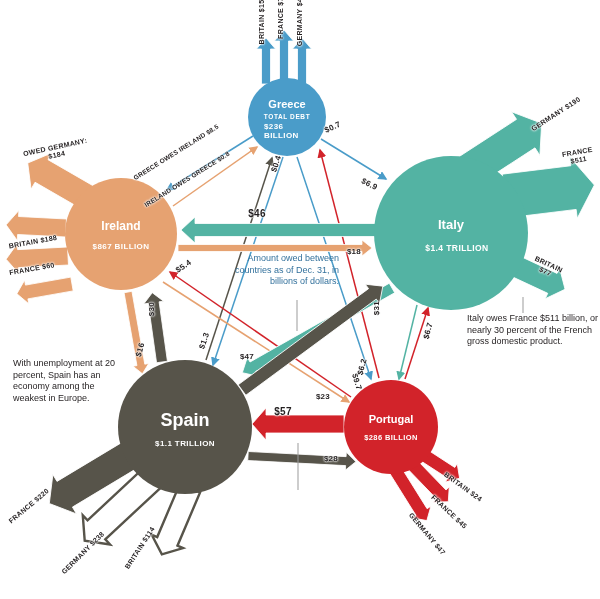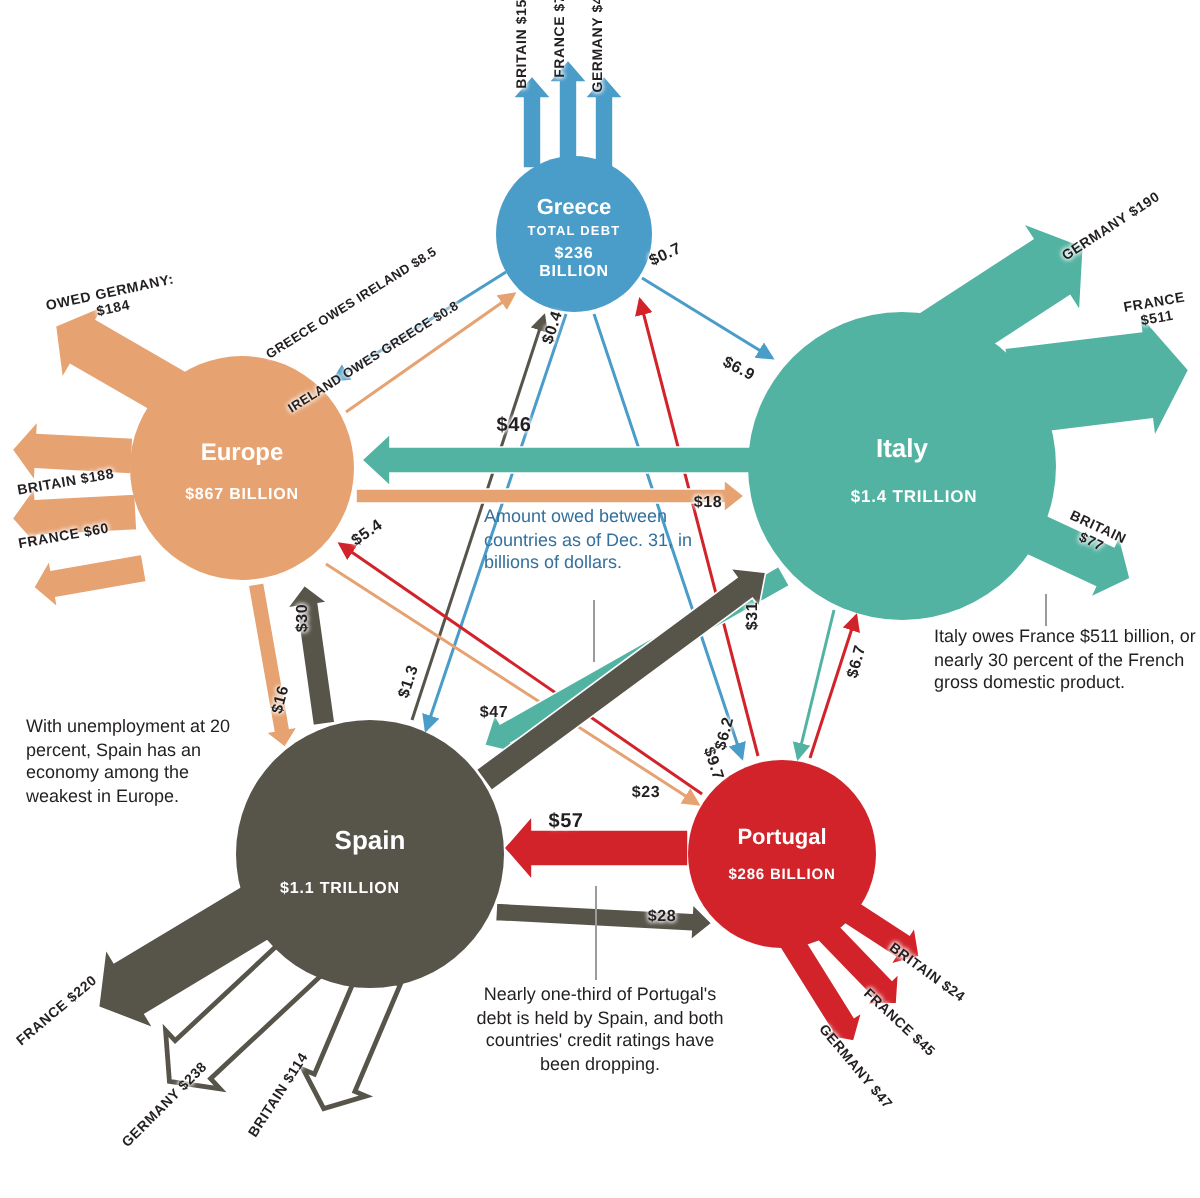--- a/index.html
+++ b/index.html
@@ -13,21 +13,21 @@
          white-space:nowrap; text-align:center; line-height:1.1;
          text-shadow:0 0 2px #fff,0 0 2px #fff,0 0 3px #fff; }
   .tiny  { font-size:6.5px; letter-spacing:.2px; }
   .money { font-size:8px; }
   .big-money { font-size:10px;padding-left:14px; }
   .wrap  { white-space:normal; }
 
   .cname { position:absolute; transform:translate(-50%,-50%); color:#fff; font-weight:bold;
            text-align:center; white-space:nowrap; }
   .cdebt { position:absolute; transform:translate(-50%,-50%); color:#fff; font-weight:bold;
-           font-size:8px; letter-spacing:.4px; text-align:center; line-height:1.15; }
+           font-size:8px; letter-spacing:.4px; text-align:left; line-height:1.15; }
   .csub  { position:absolute; transform:translate(-50%,-50%); color:#fff; font-weight:bold;
            font-size:6.5px; letter-spacing:.6px; white-space:nowrap; }
 
   .ann { position:absolute; font-size:9px; line-height:1.3; color:#231f20; }
 </style>
 </head>
 <body>
 
 <div class="stage">
 
@@ -97,28 +97,28 @@
 
     <line x1="297" y1="300" x2="297" y2="331" stroke="#9b9b9b" stroke-width="1"></line>
     <line x1="298" y1="443" x2="298" y2="490" stroke="#9b9b9b" stroke-width="1"></line>
     <line x1="523" y1="297" x2="523" y2="313" stroke="#9b9b9b" stroke-width="1"></line>
   </svg>
 
   <div class="cname" style="left:287px;top:104px;font-size:11px">Greece</div>
   <div class="csub" style="left:287px;top:116px">TOTAL DEBT</div>
   <div class="cdebt wrap" style="left:287px;top:131px;width:46px">$236 BILLION</div>
 
-  <div class="cname" style="left:121px;top:226px;font-size:12px">Europe</div>
+  <div class="cname" style="left:121px;top:226px;font-size:12px">Ireland</div>
   <div class="cdebt" style="left:121px;top:247px">$867 BILLION</div>
 
   <div class="cname" style="left:451px;top:224px;font-size:13px">Italy</div>
   <div class="cdebt" style="left:457px;top:249px;font-size:8.5px">$1.4 TRILLION</div>
 
-  <div class="cname" style="left:185px;top:420px;font-size:13px">Spain</div>
-  <div class="cdebt" style="left:170px;top:444px">$1.1 TRILLION</div>
+  <div class="cname" style="left:185px;top:420px;font-size:18px">Spain</div>
+  <div class="cdebt" style="left:185px;top:444px">$1.1 TRILLION</div>
 
   <div class="cname" style="left:391px;top:419px;font-size:11px">Portugal</div>
   <div class="cdebt" style="left:391px;top:438px;font-size:7.5px">$286 BILLION</div>
 
   <div class="lbl" style="left:262px;top:22px;--r:-90deg">BRITAIN $15</div>
   <div class="lbl" style="left:281px;top:16px;--r:-90deg">FRANCE $75</div>
   <div class="lbl" style="left:300px;top:20px;--r:-90deg">GERMANY $45</div>
 
   <div class="lbl wrap" style="left:56px;top:151px;--r:-12deg;width:72px">OWED GERMANY: $184</div>
   <div class="lbl" style="left:33px;top:242px;--r:-10deg">BRITAIN $188</div>
@@ -149,17 +149,16 @@
   <div class="lbl money" style="left:205px;top:341px;--r:-72deg">$1.3</div>
   <div class="lbl money" style="left:247px;top:357px">$47</div>
   <div class="lbl money" style="left:377px;top:308px;--r:-90deg">$31</div>
   <div class="lbl big-money" style="left:276px;top:411px">$57</div>
   <div class="lbl money" style="left:331px;top:459px">$28</div>
   <div class="lbl money" style="left:323px;top:397px">$23</div>
   <div class="lbl money" style="left:356px;top:382px;--r:72deg">$9.7</div>
   <div class="lbl money" style="left:363px;top:367px;--r:-75deg">$6.2</div>
   <div class="lbl money" style="left:429px;top:331px;--r:-75deg">$6.7</div>
 
-  <div class="ann" style="left:242px;top:253px;width:112px;text-align:left;color:#33719c">Amount owed between countries as of Dec. 31, in billions of dollars.</div>
+  <div class="ann" style="left:227px;top:253px;width:112px;text-align:right;color:#33719c">Amount owed between countries as of Dec. 31, in billions of dollars.</div>
   <div class="ann" style="left:13px;top:358px;width:104px">With unemployment at 20 percent, Spain has an economy among the weakest in Europe.</div>
   <div class="ann" style="left:467px;top:313px;width:132px">Italy owes France $511 billion, or nearly 30 percent of the French gross domestic product.</div>
-  <div class="ann" style="left:236px;top:492px;width:128px;text-align:center">Nearly one-third of Portugal's debt is held by Spain, and both countries' credit ratings have been dropping.</div>
 </div>
 
 </body></html>

